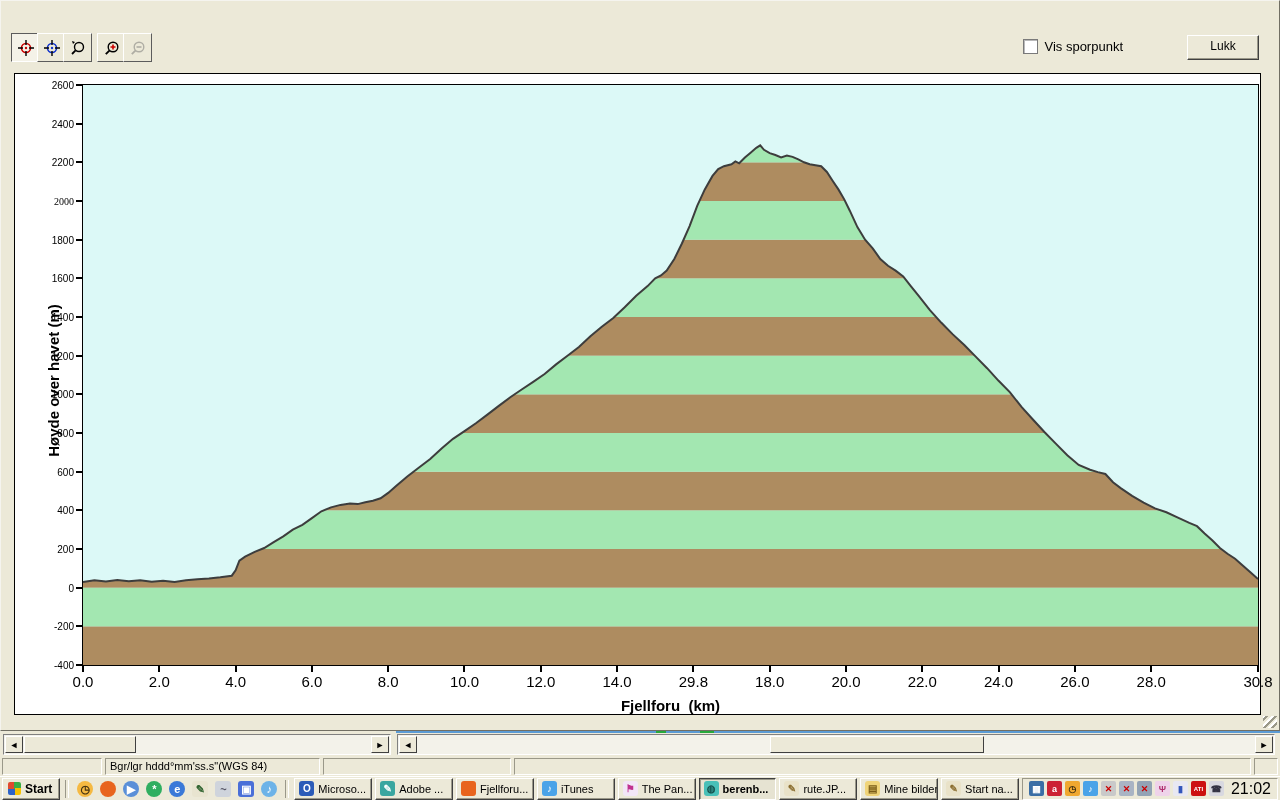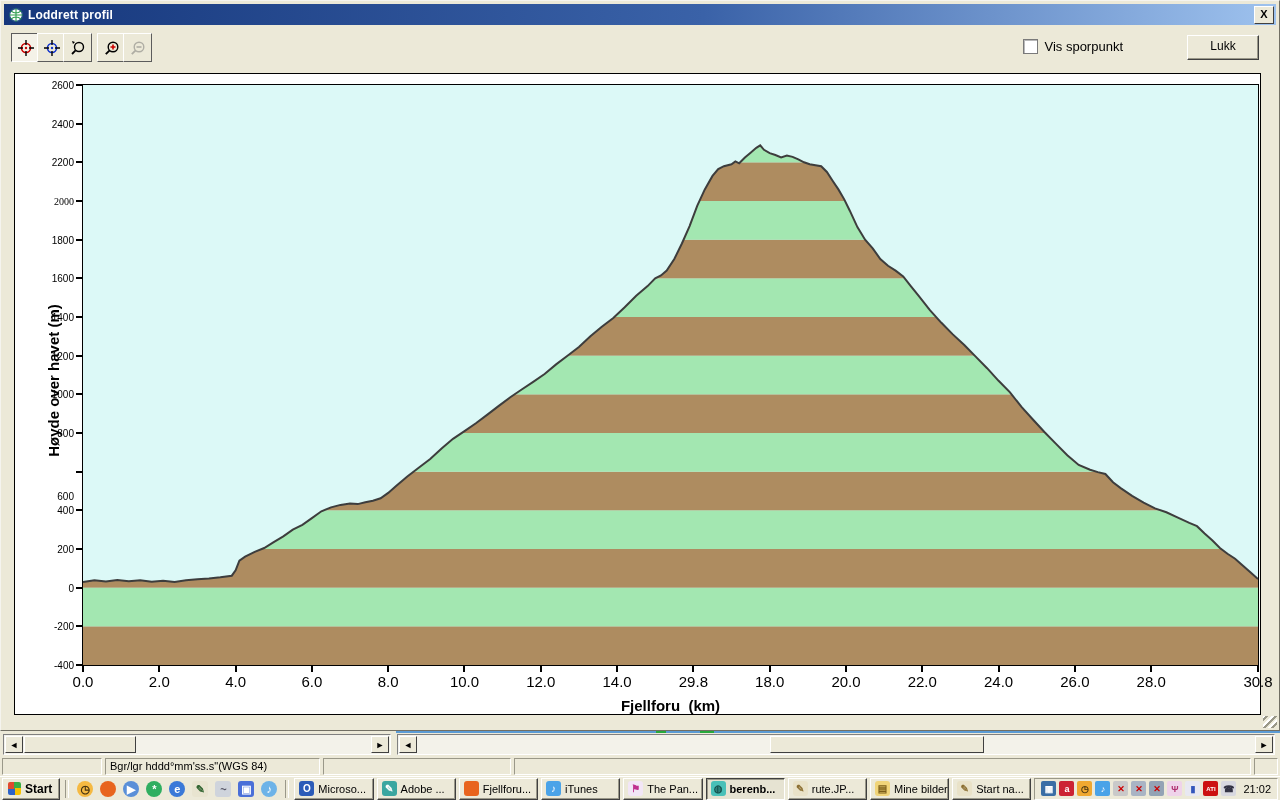--- a/index.html
+++ b/index.html
@@ -143,35 +143,27 @@
   }
   .ticon16{flex:0 0 auto;width:15px;height:15px;border-radius:3px;display:flex;align-items:center;
     justify-content:center;font-size:10px;font-weight:bold;}
   .tray{
     flex:0 0 auto;display:flex;align-items:center;gap:3px;height:20px;padding:0 6px;
     border-top:1px solid #9a9889;border-left:1px solid #9a9889;
     border-bottom:1px solid #fff;border-right:1px solid #fff;
   }
   .trayicon{width:15px;height:15px;border-radius:2px;display:flex;align-items:center;justify-content:center;
     font-size:9px;font-weight:bold;}
-  .trayclock{font-size:11px;color:#000;margin-left:4px;}
+  .trayclock{font-size:16px;color:#000;margin-left:4px;}
 </style>
 </head>
 <body>
 
 <div class="app-window">
 
-  <div class="titlebar">
-    <svg class="ticon" viewBox="0 0 16 16">
-      <circle cx="8" cy="8" r="6.5" fill="#ffffff" stroke="#205080" stroke-width="1.4"></circle>
-      <path d="M8 1.5 v13 M1.5 8 h13 M3 4 c3 2.4 7 2.4 10 0 M3 12 c3 -2.4 7 -2.4 10 0" fill="none" stroke="#2e9d4d" stroke-width="1.1"></path>
-    </svg>
-    <span class="ttext">Loddrett profil</span>
-    <div class="tclose">X</div>
-  </div>
 
   <div class="toolbar">
     <div class="tbtn pressed" style="left:4px;">
       <svg width="18" height="18" viewBox="0 0 18 18">
         <circle cx="9" cy="9" r="4.5" fill="none" stroke="#cc0000" stroke-width="1.6"></circle>
         <path d="M9 1v5 M9 12v5 M1 9h5 M12 9h5" stroke="#000" stroke-width="1.4"></path>
         <circle cx="9" cy="9" r="1.2" fill="#cc0000"></circle>
       </svg>
     </div>
     <div class="tbtn" style="left:30px;">
@@ -253,21 +245,21 @@
       <div class="ytick-label" style="left: 7px; top: 204.333px;">1600</div>
       <div class="ytick-mark" style="left: 61px; top: 203.333px;"></div>
       <div class="ytick-label" style="left: 7px; top: 243px;">1400</div>
       <div class="ytick-mark" style="left: 61px; top: 242px;"></div>
       <div class="ytick-label" style="left: 7px; top: 281.667px;">1200</div>
       <div class="ytick-mark" style="left: 61px; top: 280.667px;"></div>
       <div class="ytick-label" style="left: 7px; top: 320.333px;">1000</div>
       <div class="ytick-mark" style="left: 61px; top: 319.333px;"></div>
       <div class="ytick-label" style="left: 7px; top: 359px;">800</div>
       <div class="ytick-mark" style="left: 61px; top: 358px;"></div>
-      <div class="ytick-label" style="left: 7px; top: 397.667px; margin-top: 24px;">600</div>
+      <div class="ytick-label" style="left: 7px; top: 397.667px;">600</div>
       <div class="ytick-mark" style="left: 61px; top: 396.667px;"></div>
       <div class="ytick-label" style="left: 7px; top: 436.333px;">400</div>
       <div class="ytick-mark" style="left: 61px; top: 435.333px;"></div>
       <div class="ytick-label" style="left: 7px; top: 475px;">200</div>
       <div class="ytick-mark" style="left: 61px; top: 474px;"></div>
       <div class="ytick-label" style="left: 7px; top: 513.667px;">0</div>
       <div class="ytick-mark" style="left: 61px; top: 512.667px;"></div>
       <div class="ytick-label" style="left: 7px; top: 552.333px;">-200</div>
       <div class="ytick-mark" style="left: 61px; top: 551.333px;"></div>
       <div class="ytick-label" style="left: 7px; top: 591px;">-400</div>

